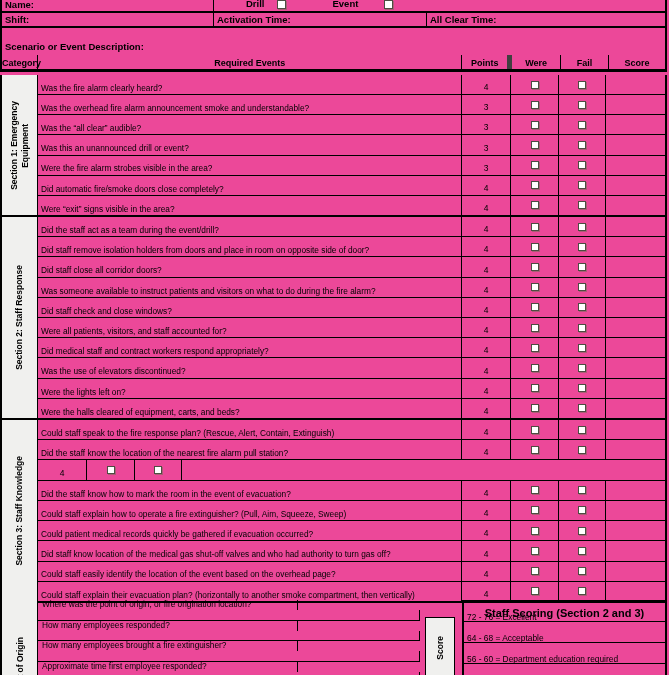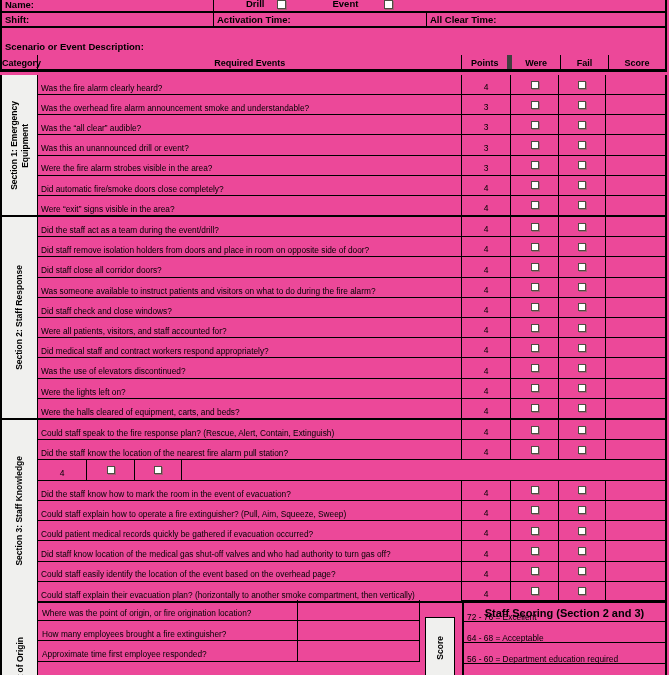--- a/index.html
+++ b/index.html
@@ -64,21 +64,21 @@
   .c-pass .checkbox, .c-fail .checkbox { margin:0; }
   .c-scr { flex:1; }
   
   .bottomblock { position:absolute; left:0; top:600px; width:669px; height:75px; overflow:hidden; }
   .origin-label { position:absolute; left:0; top:0; width:38px; height:76px;
     background:#f0f0ee; border-left:2px solid #000; border-right:1px solid #000;
     display:flex; align-items:flex-end; justify-content:center; }
   .origin-label span { writing-mode:vertical-rl; transform:rotate(180deg);
     font-weight:bold; font-size:8.5px; margin-bottom:-2px; }
   .origin-rows { position:absolute; left:38px; top:0; width:382px; }
-  .orow { display:flex; height:20.6px; border-bottom:1px solid #000; }
+  .orow { display:flex; height:20.6px; border-bottom:1px solid #000;flex-direction:column; }
   .o-q { width:260px; border-right:1px solid #000; display:flex; align-items:flex-end;
     padding:0 2px 2px 4px; font-size:8.3px; line-height:1; }
   .o-a { flex:1; border-right:1.5px solid #000; }
   
   .score-cell { position:absolute; left:425px; top:17px; width:30px; height:60px;
     background:#f0f0ee; border:1.5px solid #000; border-bottom:none;
     display:flex; align-items:center; justify-content:center; }
   .score-cell span { writing-mode:vertical-rl; transform:rotate(180deg);
     font-weight:bold; font-size:8.5px; }
   
@@ -447,20 +447,24 @@
   <div class="bottomblock">
     <div class="origin-label">
       <span>t of Origin</span>
     </div>
     <div class="origin-rows" id="origin-rows">
         <div class="orow">
           <div class="o-q">Where was the point of origin, or fire origination location?</div>
           <div class="o-a"></div>
         </div>
         <div class="orow">
+          <div class="o-q">How many employees responded?</div>
+          <div class="o-a"></div>
+        </div>
+        <div class="orow">
           <div class="o-q">How many employees brought a fire extinguisher?</div>
           <div class="o-a"></div>
         </div>
         <div class="orow">
           <div class="o-q">Approximate time first employee responded?</div>
           <div class="o-a"></div>
         </div>
       </div>
 
     <div class="score-cell">

